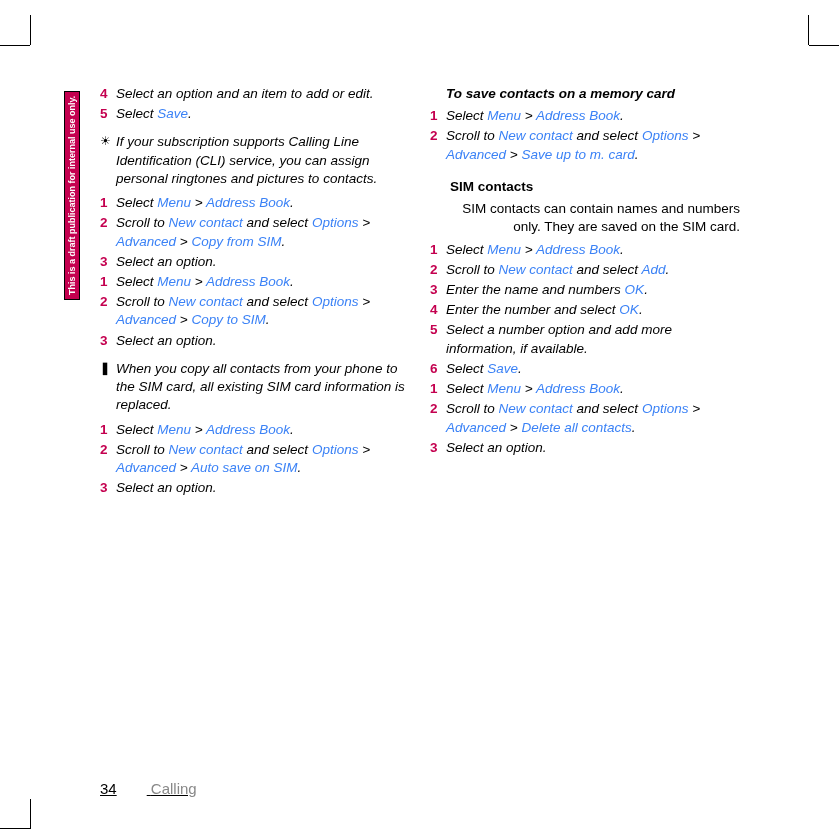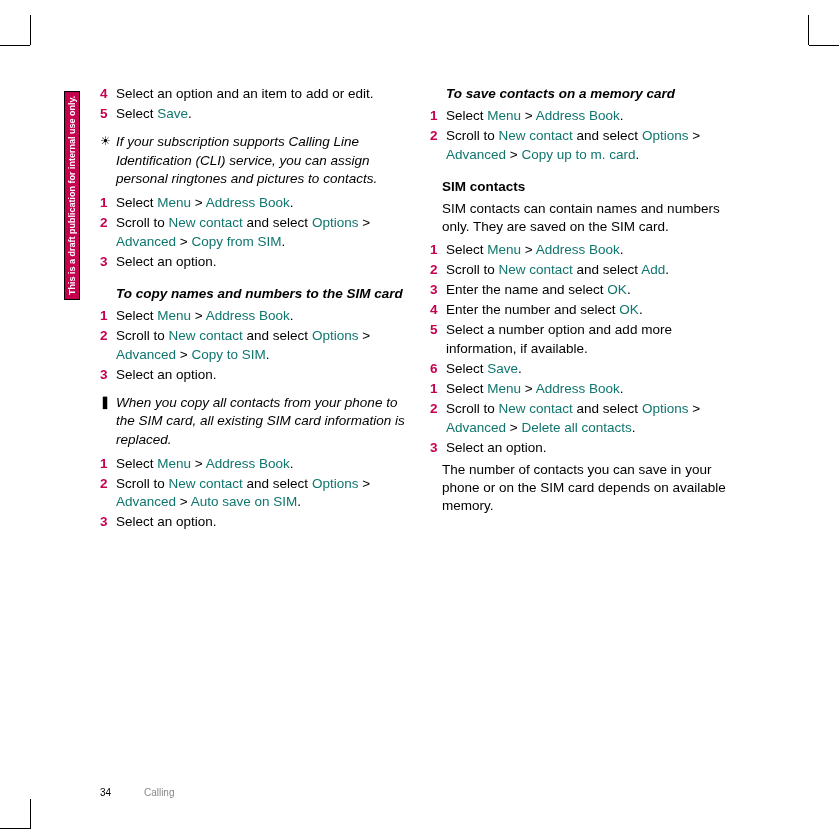--- a/index.html
+++ b/index.html
@@ -10,28 +10,28 @@
 .crop.tl-v2 { top: 15px; left: 30px; width: 1px; height: 30px; }
 .crop.tr-h { top: 45px; right: 0px; width: 30px; height: 1px; }
 .crop.tr-v { top: 15px; right: 30px; width: 1px; height: 30px; }
 .crop.bl-h { bottom: 10px; left: 0; width: 30px; height: 1px; }
 .crop.bl-v { bottom: 10px; left: 30px; width: 1px; height: 30px; }
 .content { padding: 40px 60px 0 85px; display: flex; gap: 20px; }
 .col { width: 310px; }
 .side-label { position: absolute; left: 64px; top: 300px; transform: rotate(-90deg); transform-origin: left top; font-size: 9px; font-weight: bold; color: #fff; background: #c4004f; padding: 1px 4px; border: 1px solid #000; white-space: nowrap; }
 .step { display: flex; margin-bottom: 2px; }
 .step-num { width: 16px; flex-shrink: 0; font-weight: bold; color: #c4004f; }
-.step-body { flex: 1; }
-.link { color: #0f766e; }
+.step-body { flex: 1; font-style: italic; }
+.link { color: #3b82f6; }
 .heading { font-weight: bold; font-style: italic; margin: 14px 0 4px 16px; }
-.subhead { font-weight: bold; margin: 14px 0 4px 12px; }
+.subhead { font-weight: bold; margin: 14px 0 4px 20px; }
 .note { display: flex; margin: 10px 0 6px 0; font-style: italic; }
 .note-icon { width: 16px; flex-shrink: 0; font-style: normal; text-align: left; font-size: 12px; }
-.plain { margin-left: 12px; margin-top: 4px; margin-bottom: 4px; }
-.footer { position: absolute; bottom: 40px; left: 100px; font-size: 10px; }
+.plain { margin-left: 12px; margin-top: 4px; margin-bottom: 4px; text-align: right; }
+.footer { position: absolute; bottom: 40px; left: 100px; font-size: 15px; text-decoration: underline; }
 .footer .pnum { color: #000; margin-right: 30px; }
 .footer .sect { color: #888; }
 </style>
 </head>
 <body>
 
 <div class="crop tl-h"></div>
 <div class="crop tl-v2"></div>
 <div class="crop tr-h"></div>
 <div class="crop tr-v"></div>
@@ -64,21 +64,20 @@
   </div>
   <div class="step">
     <div class="step-num">2</div>
     <div class="step-body"><span>Scroll to </span><span class="link">New contact</span><span> and select </span><span class="link">Options</span><span> &gt; </span><span class="link">Advanced</span><span> &gt; </span><span class="link">Copy from SIM</span><span>.</span></div>
   </div>
   <div class="step">
     <div class="step-num">3</div>
     <div class="step-body">Select an option.</div>
   </div>
 
-  <div class="heading">To copy names and numbers to the SIM card</div>
   <div class="step">
     <div class="step-num">1</div>
     <div class="step-body"><span>Select </span><span class="link">Menu</span><span> &gt; </span><span class="link">Address Book</span><span>.</span></div>
   </div>
   <div class="step">
     <div class="step-num">2</div>
     <div class="step-body"><span>Scroll to </span><span class="link">New contact</span><span> and select </span><span class="link">Options</span><span> &gt; </span><span class="link">Advanced</span><span> &gt; </span><span class="link">Copy to SIM</span><span>.</span></div>
   </div>
   <div class="step">
     <div class="step-num">3</div>
@@ -105,37 +104,37 @@
 </div>
 
 <div class="col">
   <div class="heading" style="margin-top:0;">To save contacts on a memory card</div>
   <div class="step">
     <div class="step-num">1</div>
     <div class="step-body"><span>Select </span><span class="link">Menu</span><span> &gt; </span><span class="link">Address Book</span><span>.</span></div>
   </div>
   <div class="step">
     <div class="step-num">2</div>
-    <div class="step-body"><span>Scroll to </span><span class="link">New contact</span><span> and select </span><span class="link">Options</span><span> &gt; </span><span class="link">Advanced</span><span> &gt; </span><span class="link">Copy up to m. card</span><span>.</span></div>
+    <div class="step-body"><span>Scroll to </span><span class="link">New contact</span><span> and select </span><span class="link">Options</span><span> &gt; </span><span class="link">Advanced</span><span> &gt; </span><span class="link">Save up to m. card</span><span>.</span></div>
   </div>
 
   <div class="subhead">SIM contacts</div>
   <div class="plain">SIM contacts can contain names and numbers only. They are saved on the SIM card.</div>
 
   <div class="step">
     <div class="step-num">1</div>
     <div class="step-body"><span>Select </span><span class="link">Menu</span><span> &gt; </span><span class="link">Address Book</span><span>.</span></div>
   </div>
   <div class="step">
     <div class="step-num">2</div>
     <div class="step-body"><span>Scroll to </span><span class="link">New contact</span><span> and select </span><span class="link">Add</span><span>.</span></div>
   </div>
   <div class="step">
     <div class="step-num">3</div>
-    <div class="step-body"><span>Enter the name and select </span><span class="link">OK</span><span>.</span></div>
+    <div class="step-body"><span>Enter the name and numbers </span><span class="link">OK</span><span>.</span></div>
   </div>
   <div class="step">
     <div class="step-num">4</div>
     <div class="step-body"><span>Enter the number and select </span><span class="link">OK</span><span>.</span></div>
   </div>
   <div class="step">
     <div class="step-num">5</div>
     <div class="step-body">Select a number option and add more information, if available.</div>
   </div>
   <div class="step">
@@ -149,21 +148,20 @@
   </div>
   <div class="step">
     <div class="step-num">2</div>
     <div class="step-body"><span>Scroll to </span><span class="link">New contact</span><span> and select </span><span class="link">Options</span><span> &gt; </span><span class="link">Advanced</span><span> &gt; </span><span class="link">Delete all contacts</span><span>.</span></div>
   </div>
   <div class="step">
     <div class="step-num">3</div>
     <div class="step-body">Select an option.</div>
   </div>
 
-  <div class="plain">The number of contacts you can save in your phone or on the SIM card depends on available memory.</div>
 </div>
 
 </div>
 </div>
 
 <div class="footer">
   <span class="pnum">34</span>
   <span class="sect">Calling</span>
 </div>
 

